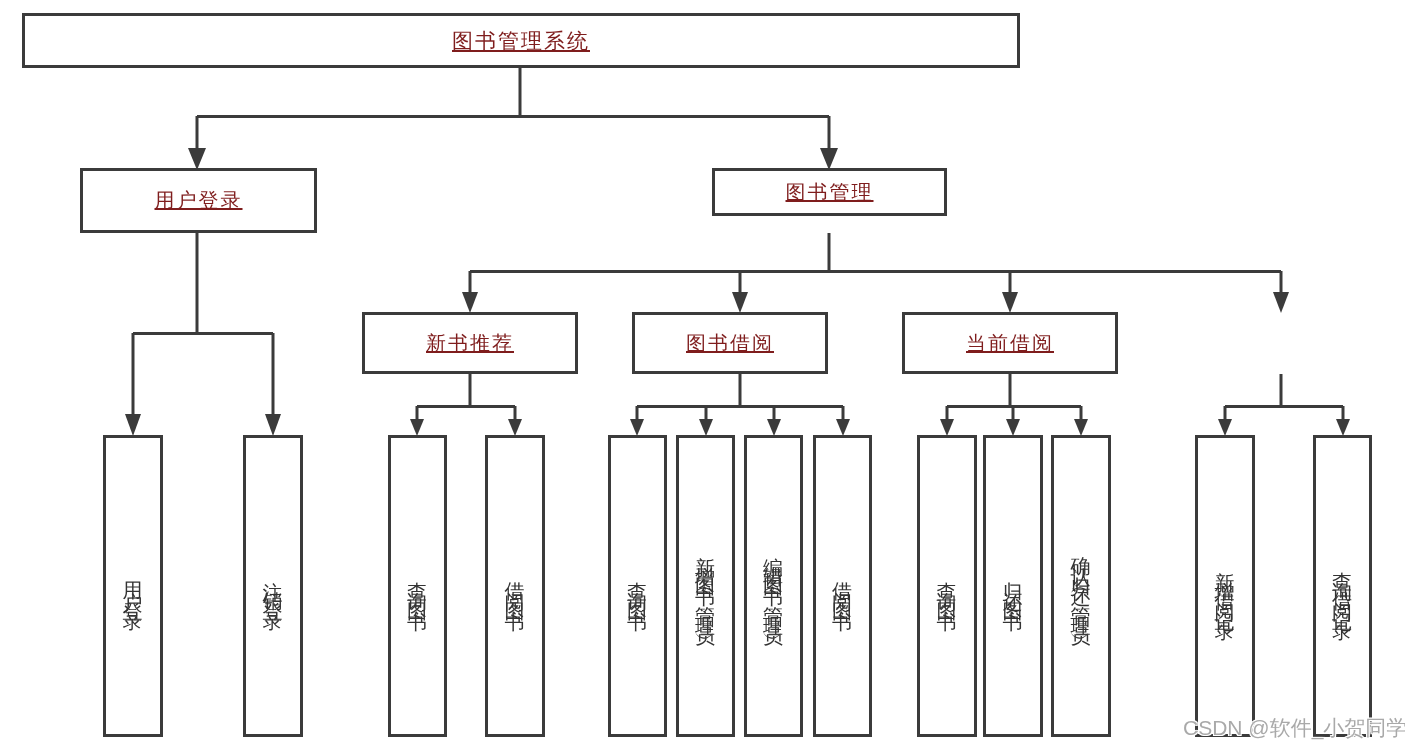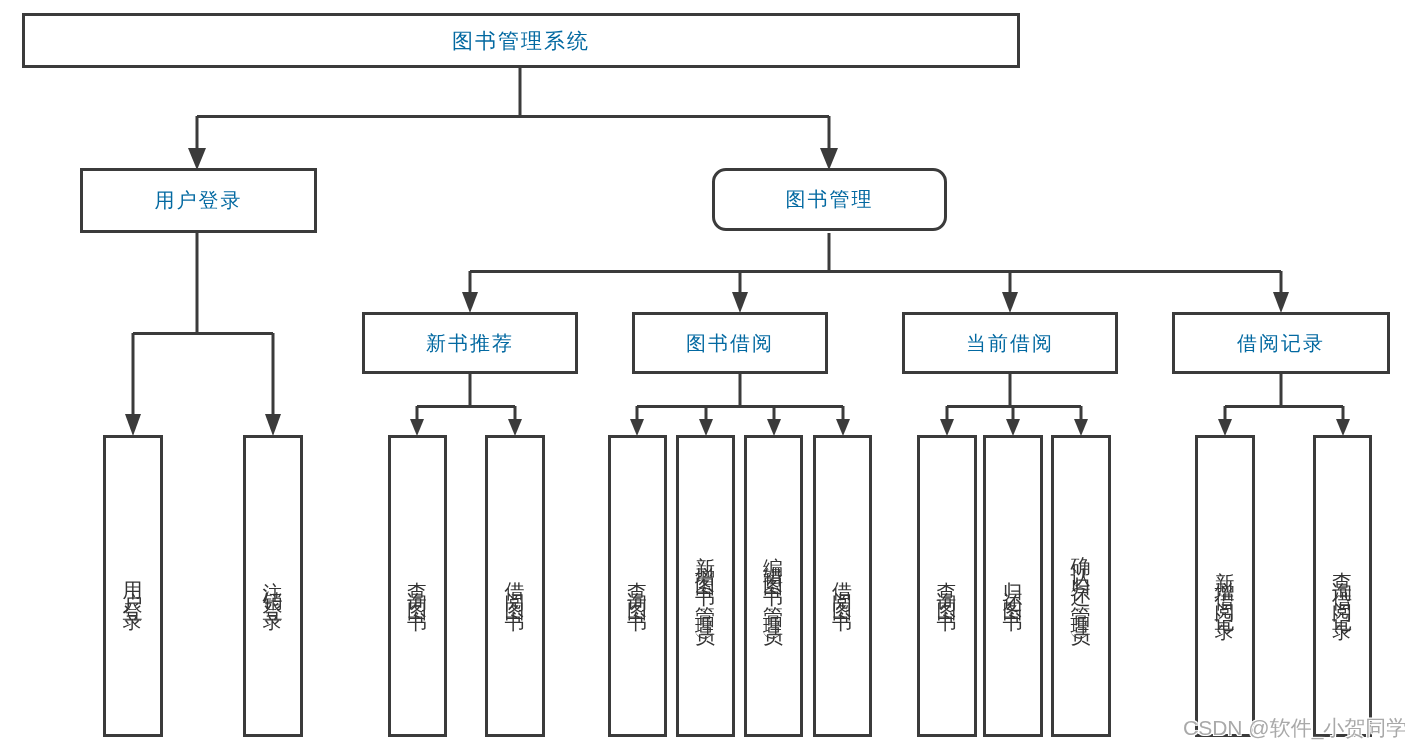--- a/index.html
+++ b/index.html
@@ -37,22 +37,23 @@
     background: #ffffff;
     border: 3px solid #3b3b3b;
     display: flex;
     align-items: center;
     justify-content: center;
     color: #333333;
   }
   .h-label {
     font-size: 20px;
     letter-spacing: 2px;
-    color: #0369a1;
+    color: #7f1d1d;
     white-space: nowrap;
+    text-decoration: underline;
   }
   .root-node .h-label {
     font-size: 21px;
   }
   .leaf .v-label {
     writing-mode: vertical-lr;
     text-orientation: mixed;
     font-size: 20px;
     letter-spacing: 10px;
     color: #333333;
@@ -150,36 +151,33 @@
     </g>
   </svg>
 
   <div class="node root-node" style="left:22px; top:13px; width:998px; height:55px;">
     <span class="h-label">图书管理系统</span>
   </div>
 
   <div class="node" style="left:80px; top:168px; width:237px; height:65px;">
     <span class="h-label">用户登录</span>
   </div>
-  <div class="node" style="left:712px; top:168px; width:235px; height:63px;border-radius:14px;">
+  <div class="node" style="left:712px; top:168px; width:235px; height:48px;">
     <span class="h-label">图书管理</span>
   </div>
 
   <div class="node" style="left:362px; top:312px; width:216px; height:62px;text-align:center;">
     <span class="h-label">新书推荐</span>
   </div>
   <div class="node" style="left:632px; top:312px; width:196px; height:62px;">
     <span class="h-label">图书借阅</span>
   </div>
   <div class="node" style="left:902px; top:312px; width:216px; height:62px;">
     <span class="h-label">当前借阅</span>
   </div>
-  <div class="node" style="left:1172px; top:312px; width:218px; height:62px;">
-    <span class="h-label">借阅记录</span>
-  </div>
 
   <div class="node leaf" style="left:103px; top:435px; width:60px; height:302px;">
     <span class="v-label">用户登录</span>
   </div>
   <div class="node leaf" style="left:243px; top:435px; width:60px; height:302px;">
     <span class="v-label">注销登录</span>
   </div>
 
   <div class="node leaf" style="left:388px; top:435px; width:59px; height:302px;">
     <span class="v-label">查询图书</span>

